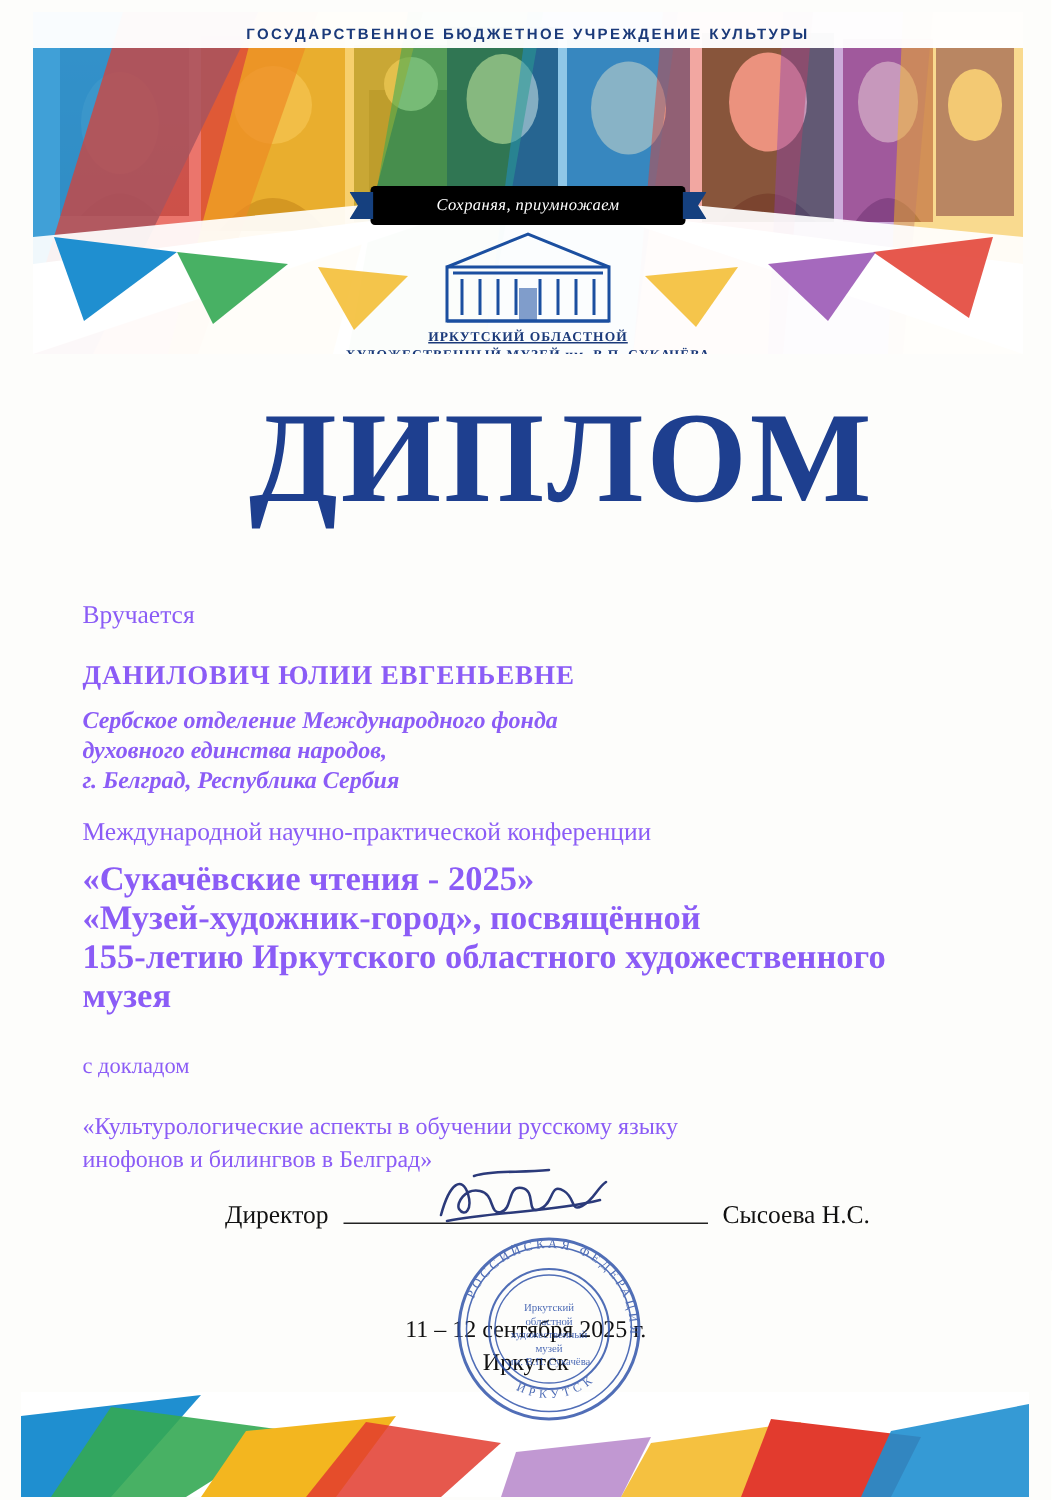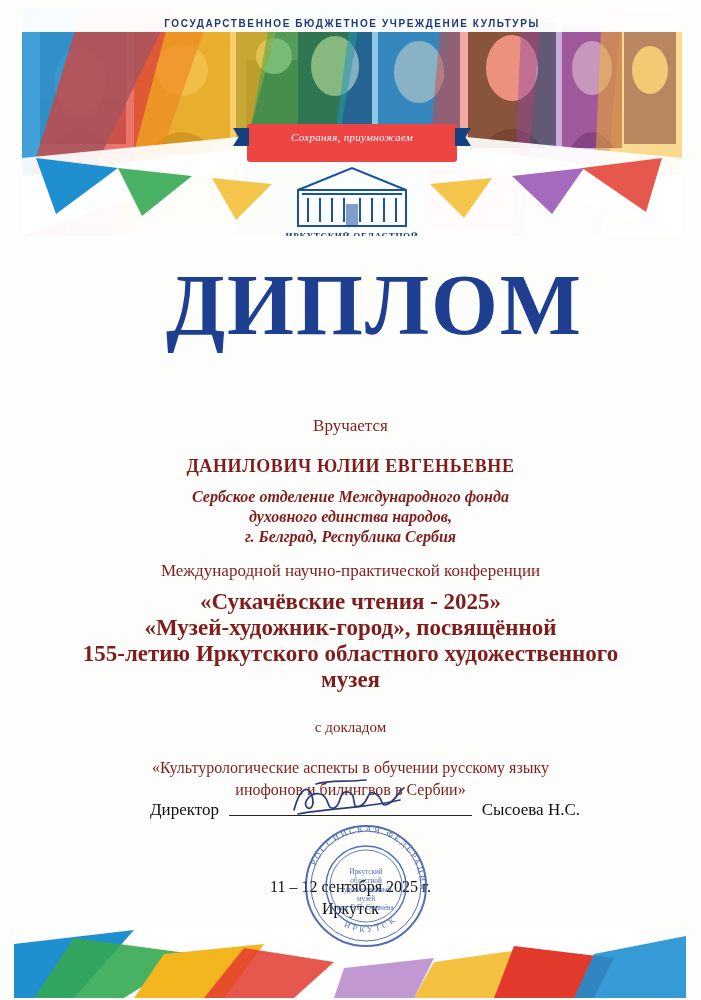--- a/index.html
+++ b/index.html
@@ -61,22 +61,22 @@
     left: 50%;
     top: 116px;
     transform: translateX(-50%);
     width: 260px;
     text-align: center;
     z-index: 40;
   }
   .emblem-ribbon {
     width: 210px;
     margin: 0 auto;
-    height: 38px;
-    background: #ef4444;
+    height: 26px;
+    background: #000000;
     color: #ffffff;
     font-size: 11px;
     font-style: italic;
     line-height: 26px;
     border-radius: 3px;
     letter-spacing: .3px;
     position: relative;
   }
   .emblem-ribbon:before, .emblem-ribbon:after {
     content: "";
@@ -97,20 +97,21 @@
   .emblem-building svg { display:block; }
 
   .emblem-name {
     margin-top: 0;
     font-family: "Liberation Serif", serif;
     font-size: 9px;
     font-weight: bold;
     color: #1b3a7a;
     letter-spacing: .7px;
     line-height: 12px;
+    text-decoration: underline;
   }
 
   
   .diploma-title {
     position: absolute;
     left: 0;
     top: 262px;
     width: 701px;
     text-align: center;
     font-family: "Liberation Serif", serif;
@@ -119,24 +120,24 @@
     letter-spacing: 2px;
     color: #1e3f8f;
     line-height: 1;
     padding-left: 24px;
   }
 
   
   .body-block {
     position: absolute;
     left: 55px;
-    top: 416px;
+    top: 400px;
     width: 591px;
-    text-align: center;
-    color: #7f1d1d;
+    text-align: left;
+    color: #8b5cf6;
   }
   .t-awarded {
     font-size: 17px;
     margin-bottom: 20px;
   }
   .t-recipient {
     font-size: 18px;
     font-weight: bold;
     letter-spacing: .6px;
     margin-bottom: 10px;
@@ -375,21 +376,21 @@
 
     <div class="t-conf-name">
       <div>«Сукачёвские чтения - 2025»</div>
       <div>«Музей-художник-город», посвящённой</div>
       <div>155-летию Иркутского областного художественного музея</div>
     </div>
 
     <div class="t-report-label">с докладом</div>
     <div class="t-report">
       <div>«Культурологические аспекты в обучении русскому языку</div>
-      <div>инофонов и билингвов в Сербии»</div>
+      <div>инофонов и билингвов в Белград»</div>
     </div>
   </div>
 
   <div class="sign-row">
     <span>Директор</span>
     <span class="sign-rule"></span>
     <span>Сысоева Н.С.</span>
   </div>
 
   <div class="signature-mark">

